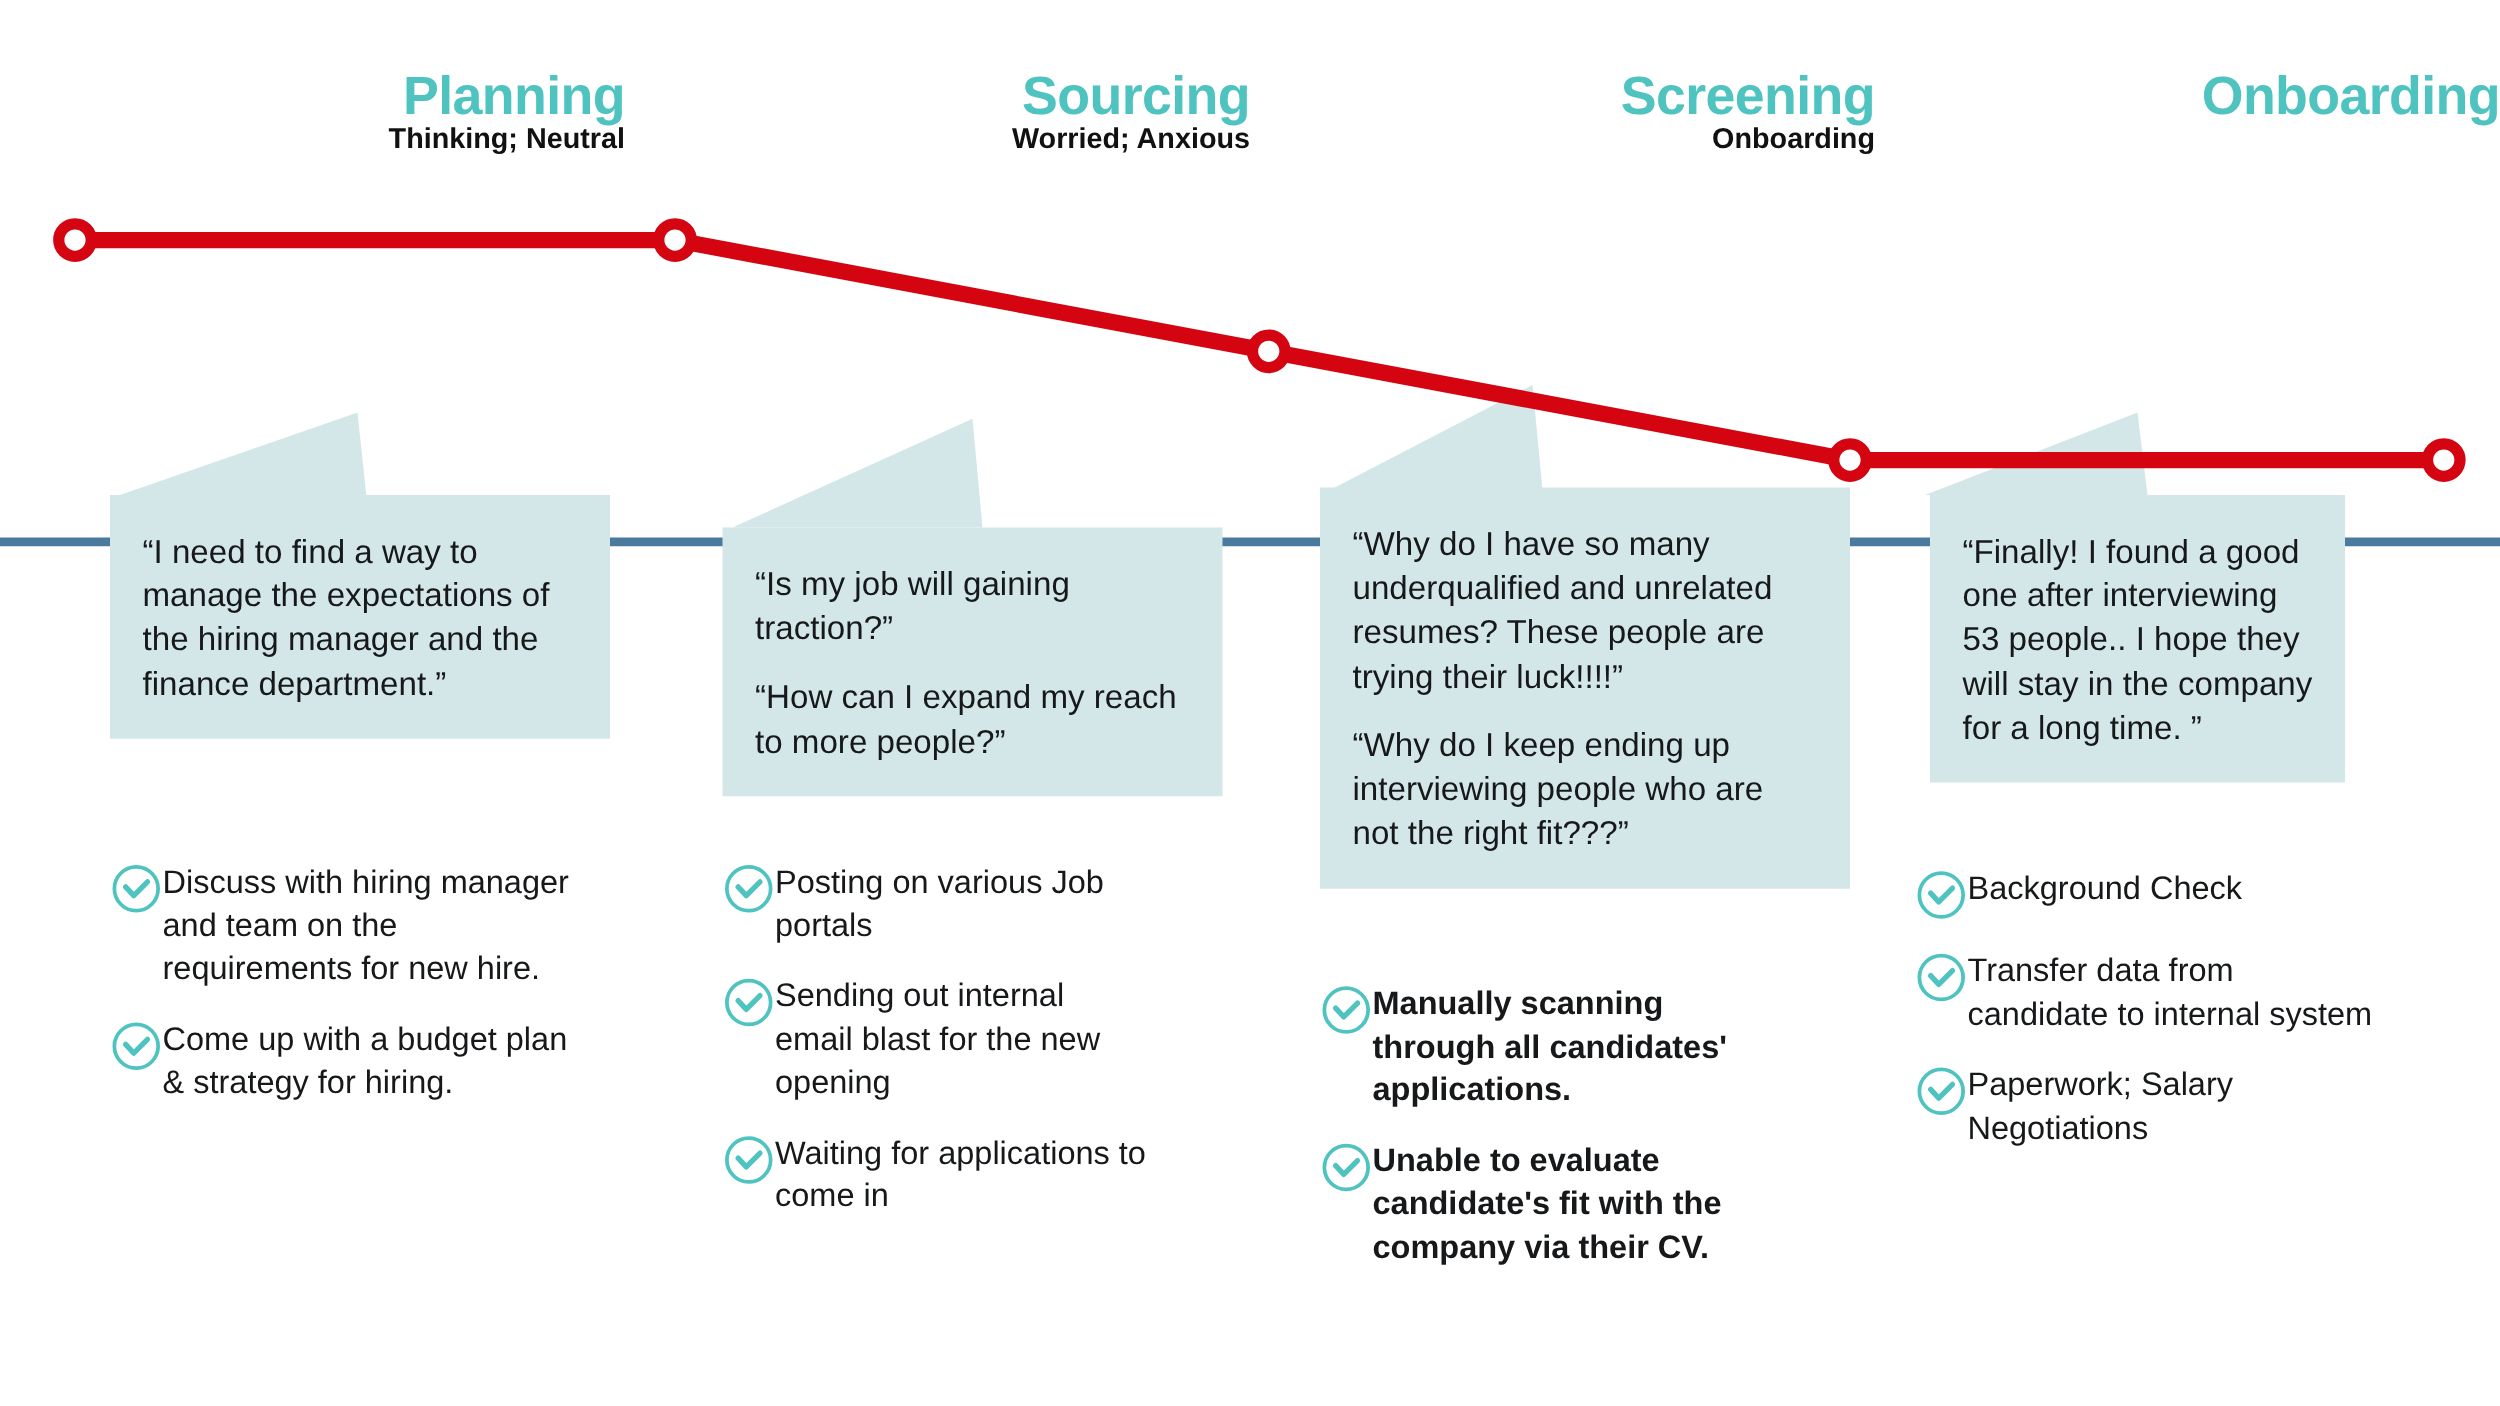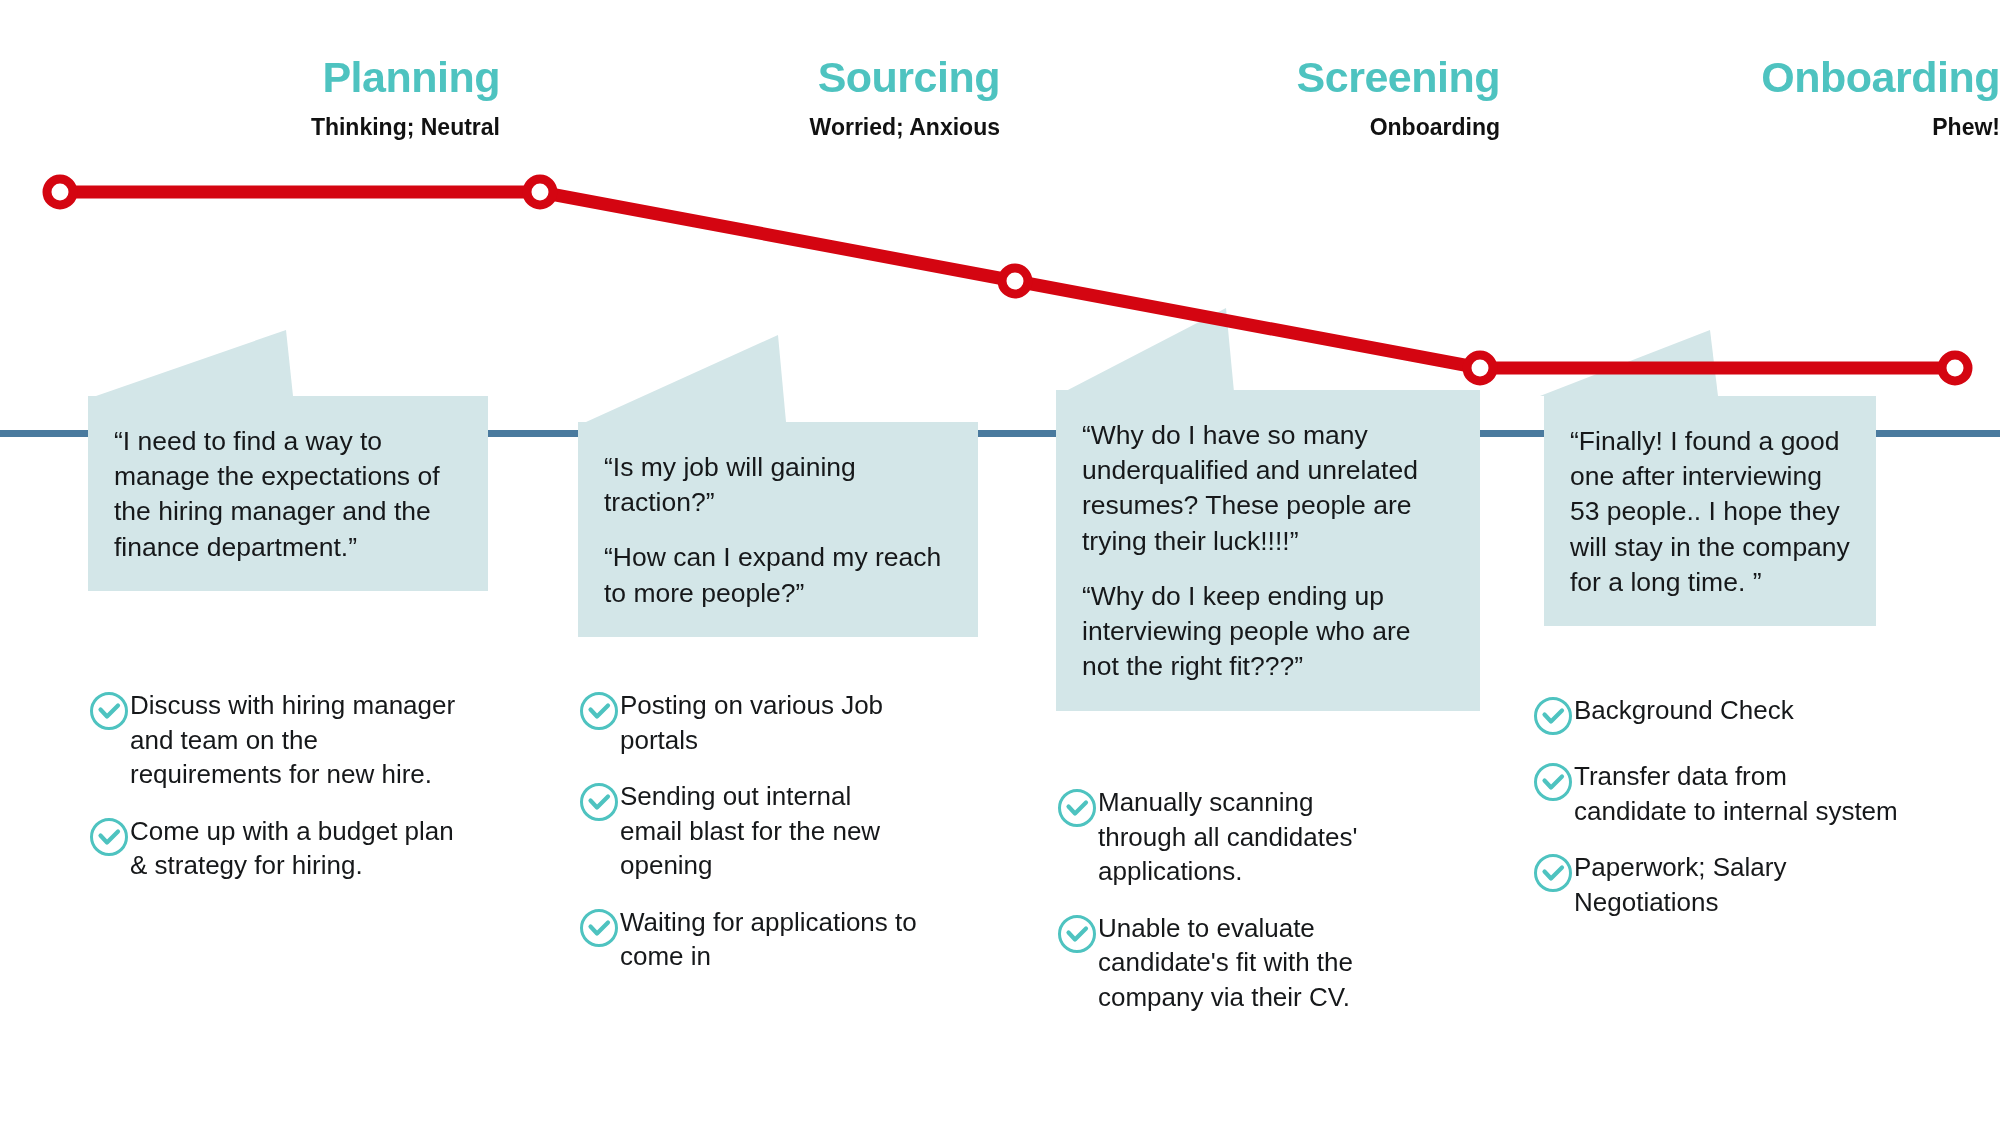--- a/index.html
+++ b/index.html
@@ -26,21 +26,21 @@
   }
   .col { position: relative; flex: 1 1 25%; }
 
   
   .head-wrap { position: absolute; top: 56px; left: 0; right: 0; text-align: right; }
   .stage-title {
     font-size: 43px; font-weight: bold; color: #4ec3c0;
     letter-spacing: -0.5px; line-height: 1;
   }
   .stage-mood {
-    margin-top: 17px; font-size: 23px; font-weight: bold; color: #111111;
+    font-size: 23px; font-weight: bold; color: #111111;
     line-height: 1;
   }
 
   
   .bubble {
     position: absolute; z-index: 20;
     background: #d3e6e8; color: #16181a;
     padding: 28px 26px 26px 26px;
     font-size: 26.5px; line-height: 1.33;
   }
@@ -61,21 +61,21 @@
     font-size: 26px; line-height: 1.33; color: #16181a;
     max-width: 330px;
   }
 
   
   .c0 .bubble   { left: 88px;  top: 396px; width: 400px; }
   .c0 .checklist{ left: 88px;  top: 688px; }
   .c1 .bubble   { left: 78px;  top: 422px; width: 400px; }
   .c1 .checklist{ left: 78px;  top: 688px; }
   .c2 .bubble   { left: 56px;  top: 390px; width: 424px; }
-  .c2 .checklist{ left: 56px;  top: 785px; }
+  .c2 .checklist{ left: 56px;  top: 785px; font-weight: bold; }
   .c3 .bubble   { left: 44px;  top: 396px; width: 332px; }
   .c3 .checklist{ left: 32px;  top: 693px; }
   .c2 .check-text, .c1 .check-text { max-width: 300px; }
 </style>
 </head>
 <body>
 
 <div id="stage">
 
   <div class="baseline" style="top: 430px; background: rgb(74, 122, 158);"></div>
@@ -214,21 +214,20 @@
               </svg>
           </span>
           <span class="check-text">Unable to evaluate candidate's fit with the company via their CV.</span>
         </div>
       </div>
     </div>
 
     <div class="col c3">
       <div class="head-wrap">
         <div class="stage-title">Onboarding</div>
-        <div class="stage-mood">Phew!</div>
       </div>
 
       <div class="tail" style="left:32px; top:330px;">
         <svg width="220" height="70" viewBox="0 0 220 70">
             <polygon points="178,0 186,66 8,66" fill="#d3e6e8"></polygon>
           </svg>
       </div>
 
       <div class="bubble">
         <p>“Finally! I found a good one after interviewing 53 people.. I hope they will stay in the company for a long time. ”</p>

